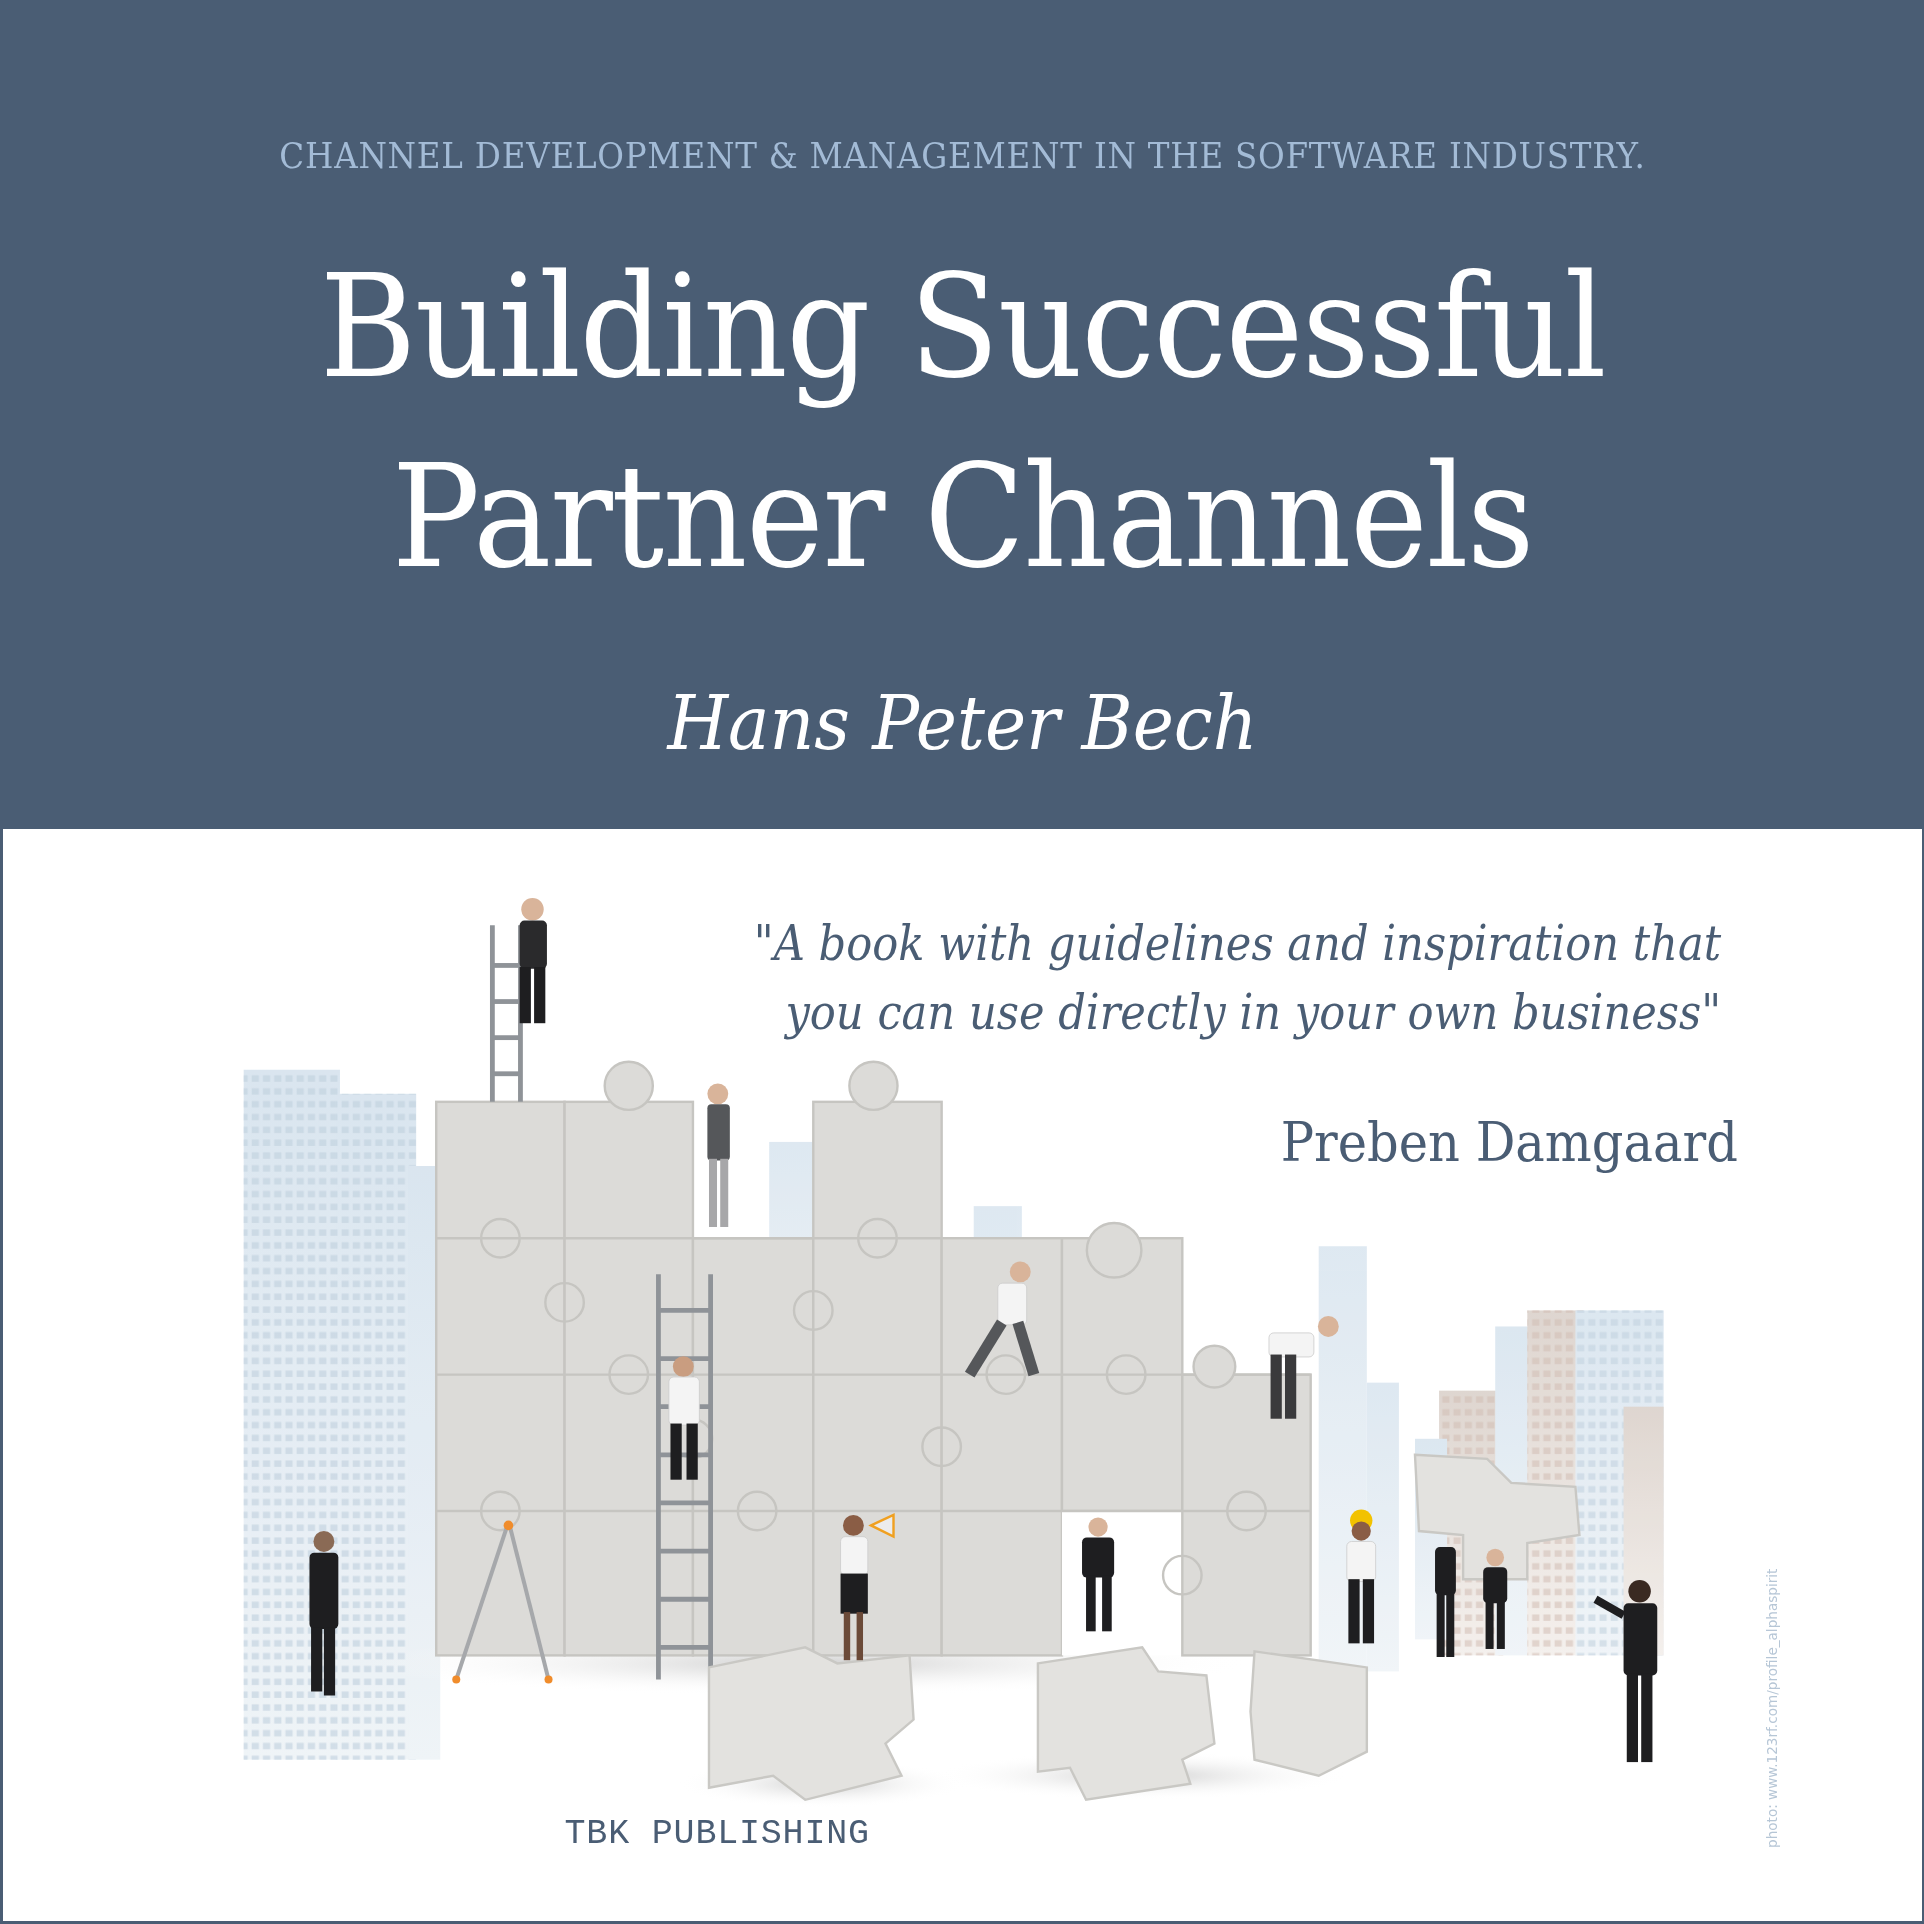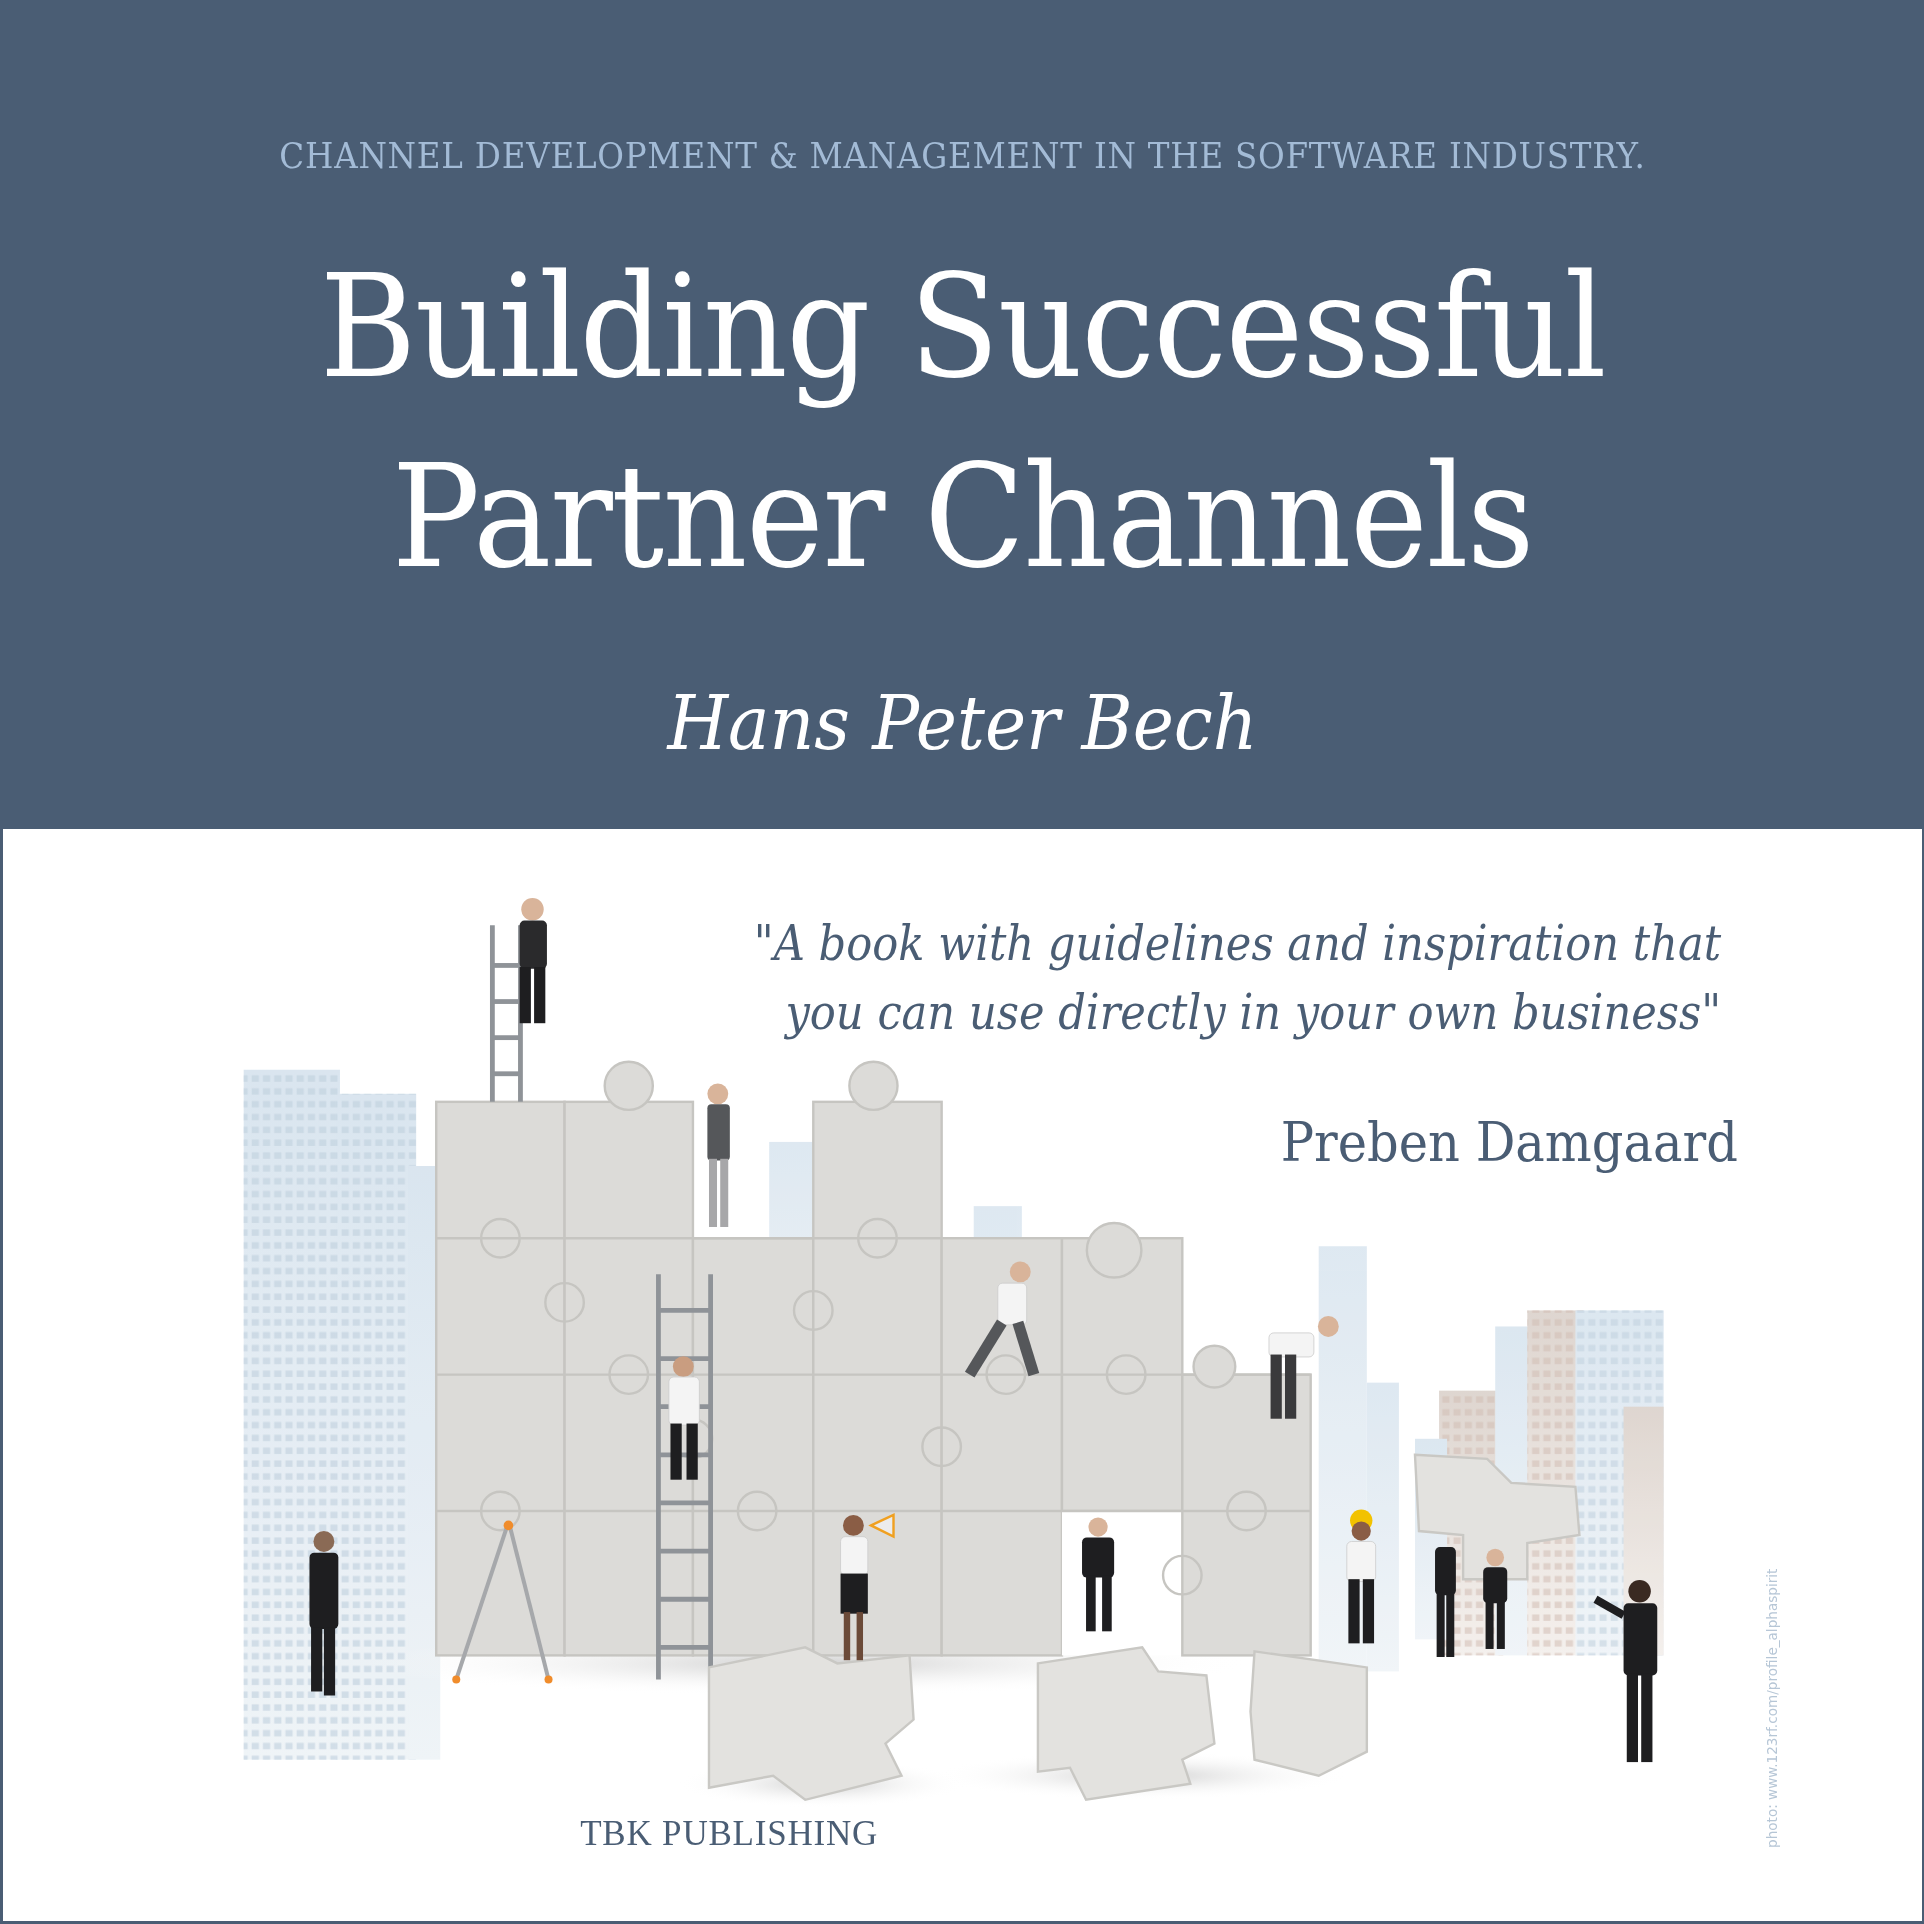--- a/index.html
+++ b/index.html
@@ -8,21 +8,21 @@
   .series { position: absolute; top: 136px; left: 0; width: 1925px; text-align: center; font-family: "DejaVu Serif", serif; font-size: 35px; letter-spacing: 0.8px; color: #a3bbd6; font-weight: normal; transform: scaleX(0.93); transform-origin: center; }
   .title { position: absolute; left: 0; width: 1925px; text-align: center; color: #ffffff; font-family: "DejaVu Serif", serif; font-size: 143px; line-height: 1; letter-spacing: -1.6px; }
   .title.l1 { top: 255px; transform: scaleX(0.92); }
   .title.l2 { top: 445px; transform: scaleX(0.92); }
   .author { position: absolute; top: 680px; left: 0; width: 1925px; text-align: center; color: #ffffff; font-family: "DejaVu Serif", serif; font-style: italic; font-size: 74px; transform: scaleX(0.94); }
   .panel { position: absolute; left: 3.2px; top: 829px; width: 1919px; height: 1092px; background: #ffffff; overflow: hidden; }
   .scene { position: absolute; left: 0; top: 0; width: 1919px; height: 1092px; }
   .quote { position: absolute; right: 201px; top: 80px; width: 1123px; text-align: right; color: #4a5d74; font-family: "DejaVu Serif", serif; font-style: italic; font-size: 48px; line-height: 69px; transform: scaleX(0.9); transform-origin: right; }
   .quote span { display: block; }
   .attribution { position: absolute; right: 184px; top: 281px; color: #4a5d74; font-family: "DejaVu Serif", serif; font-size: 55px; transform: scaleX(0.9); transform-origin: right; }
-  .publisher { position: absolute; left: 12px; width: 1428px; top: 985px; text-align: center; color: #4a5d74; font-family: Liberation Serif, serif; font-size: 35px; letter-spacing: 0.8px; }
+  .publisher { position: absolute; left: 0; width: 1428px; top: 985px; text-align: center; color: #4a5d74; font-family: Liberation Mono, monospace; font-size: 35px; letter-spacing: 0.8px; }
   .credit { position: absolute; left: 1761px; top: 1019px; transform-origin: left top; transform: rotate(-90deg); color: #b6c6d6; font-family: "DejaVu Sans", sans-serif; font-size: 13.6px; white-space: nowrap; }
 </style>
 </head>
 <body>
 
 <div class="header">
   <div class="series">CHANNEL DEVELOPMENT &amp; MANAGEMENT IN THE SOFTWARE INDUSTRY.</div>
   <div class="title l1">Building Successful</div>
   <div class="title l2">Partner Channels</div>
   <div class="author">Hans Peter Bech</div>

